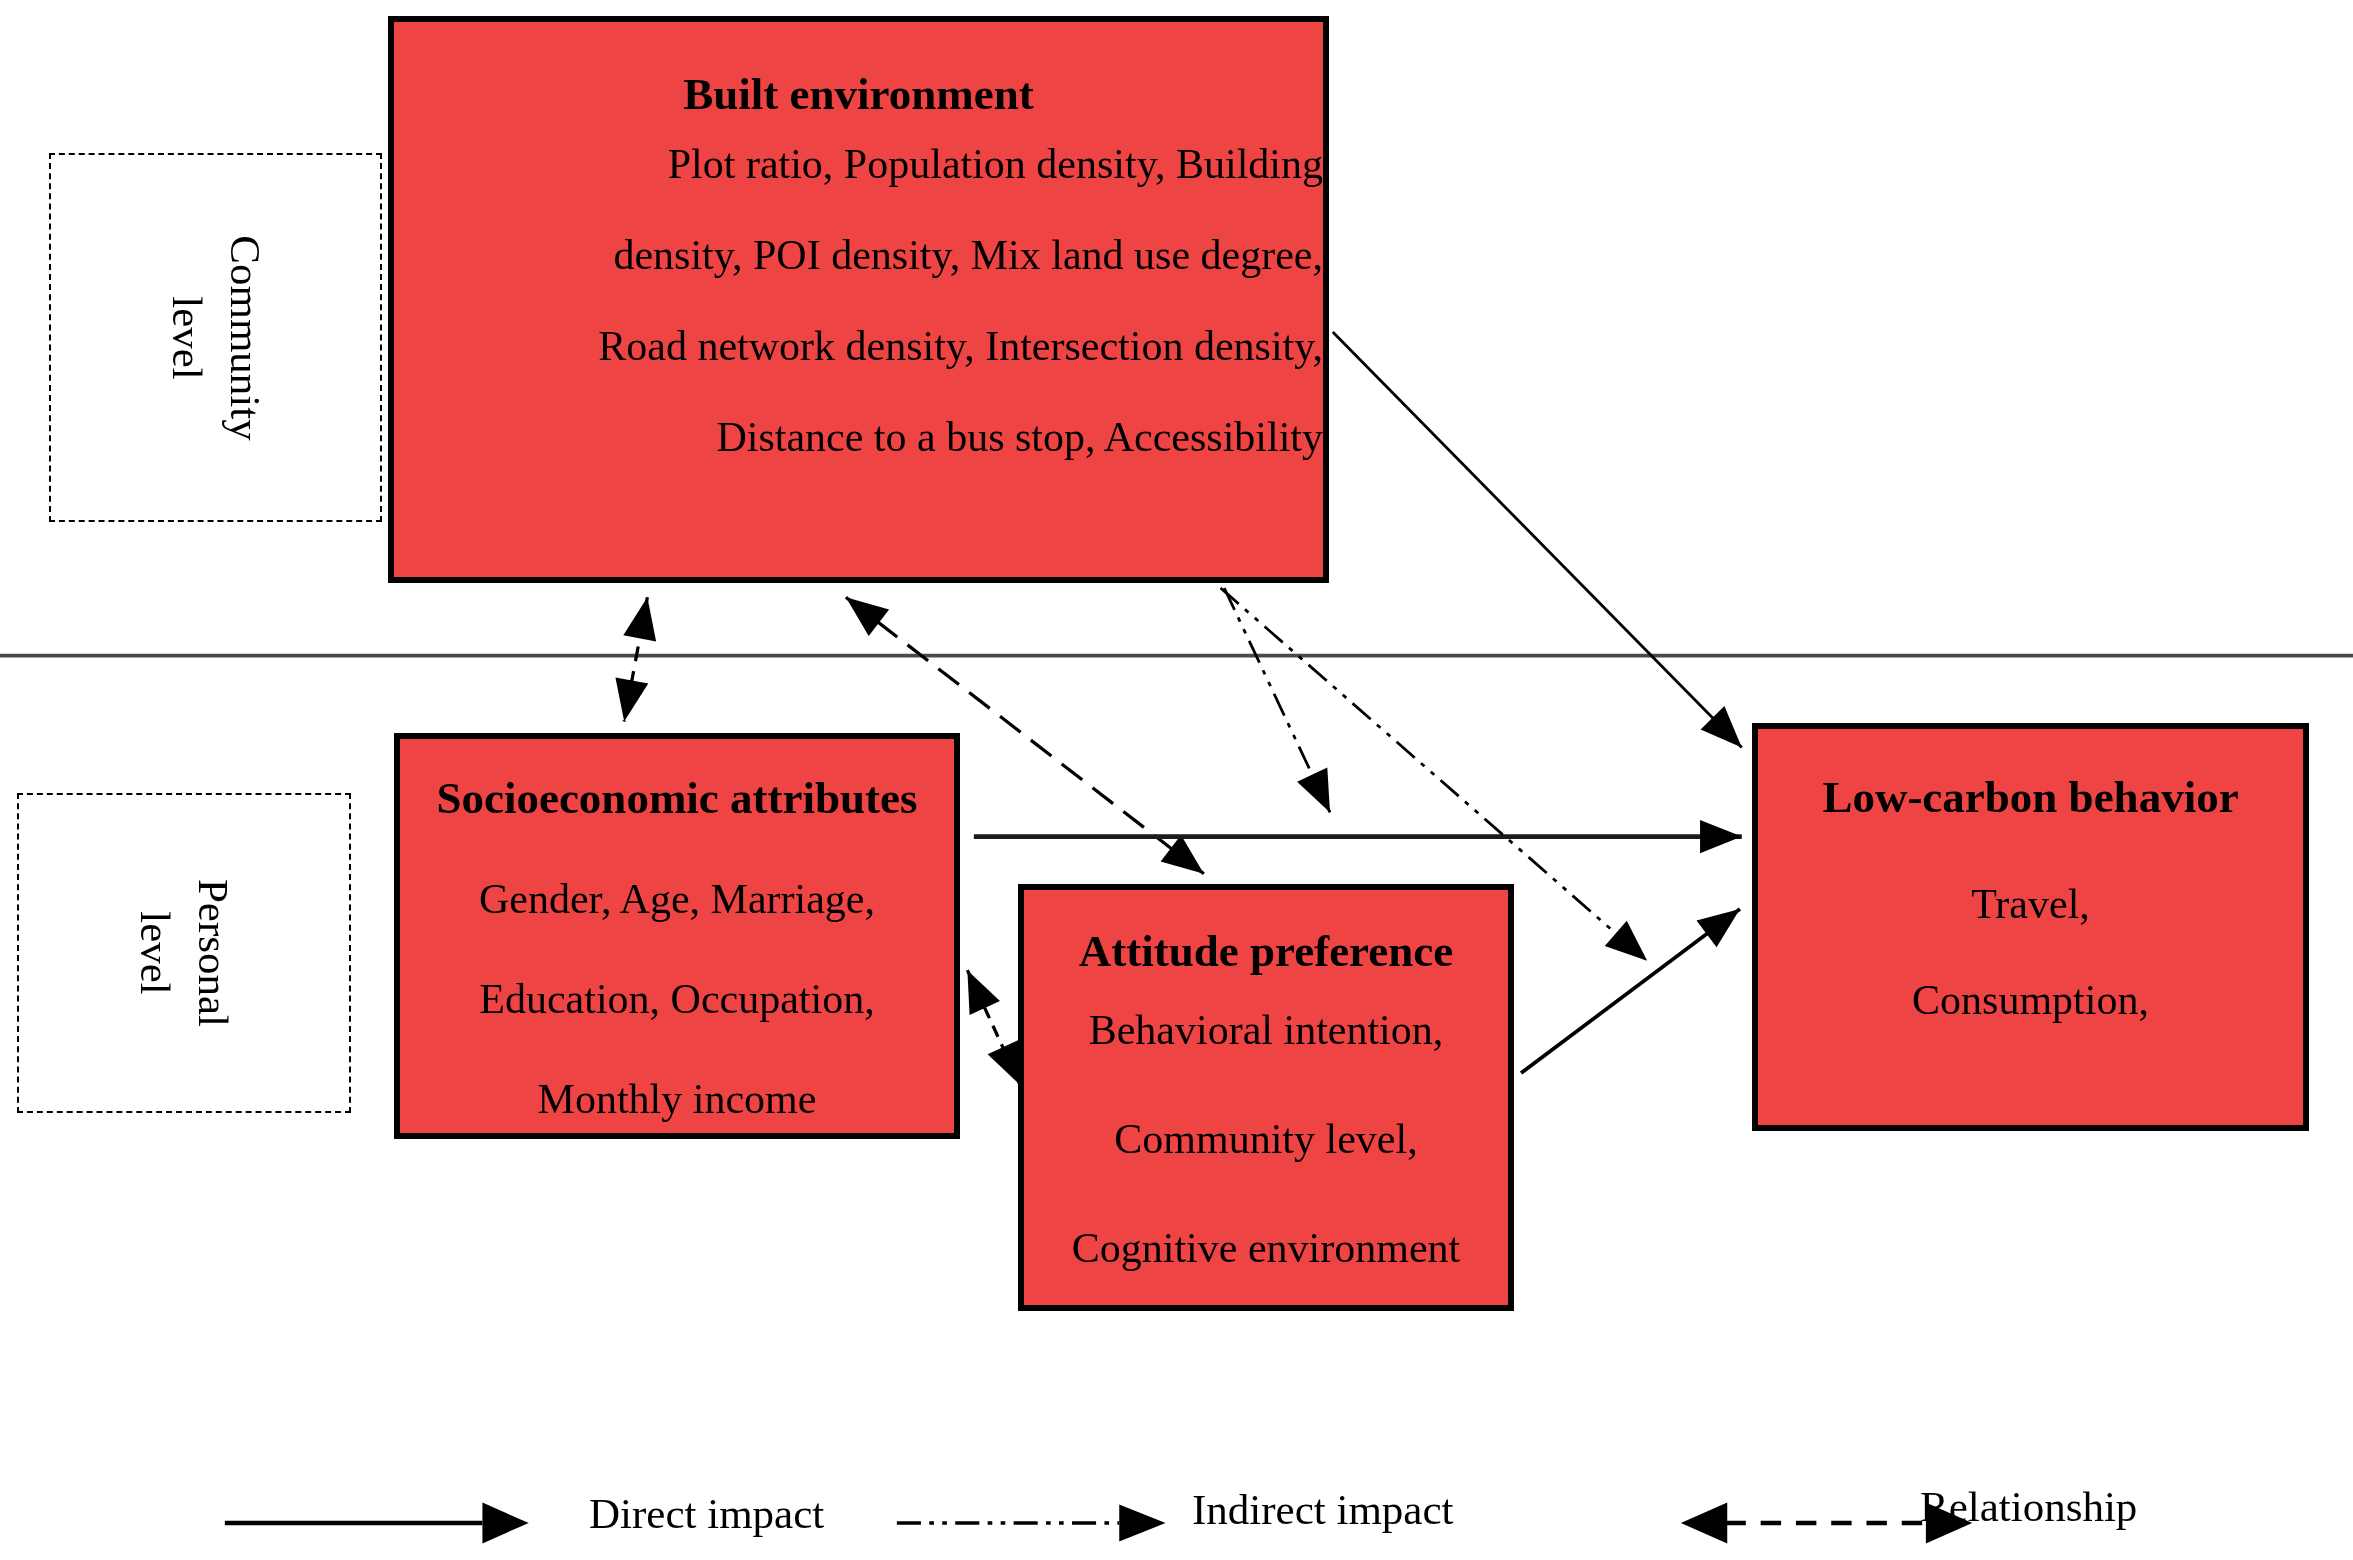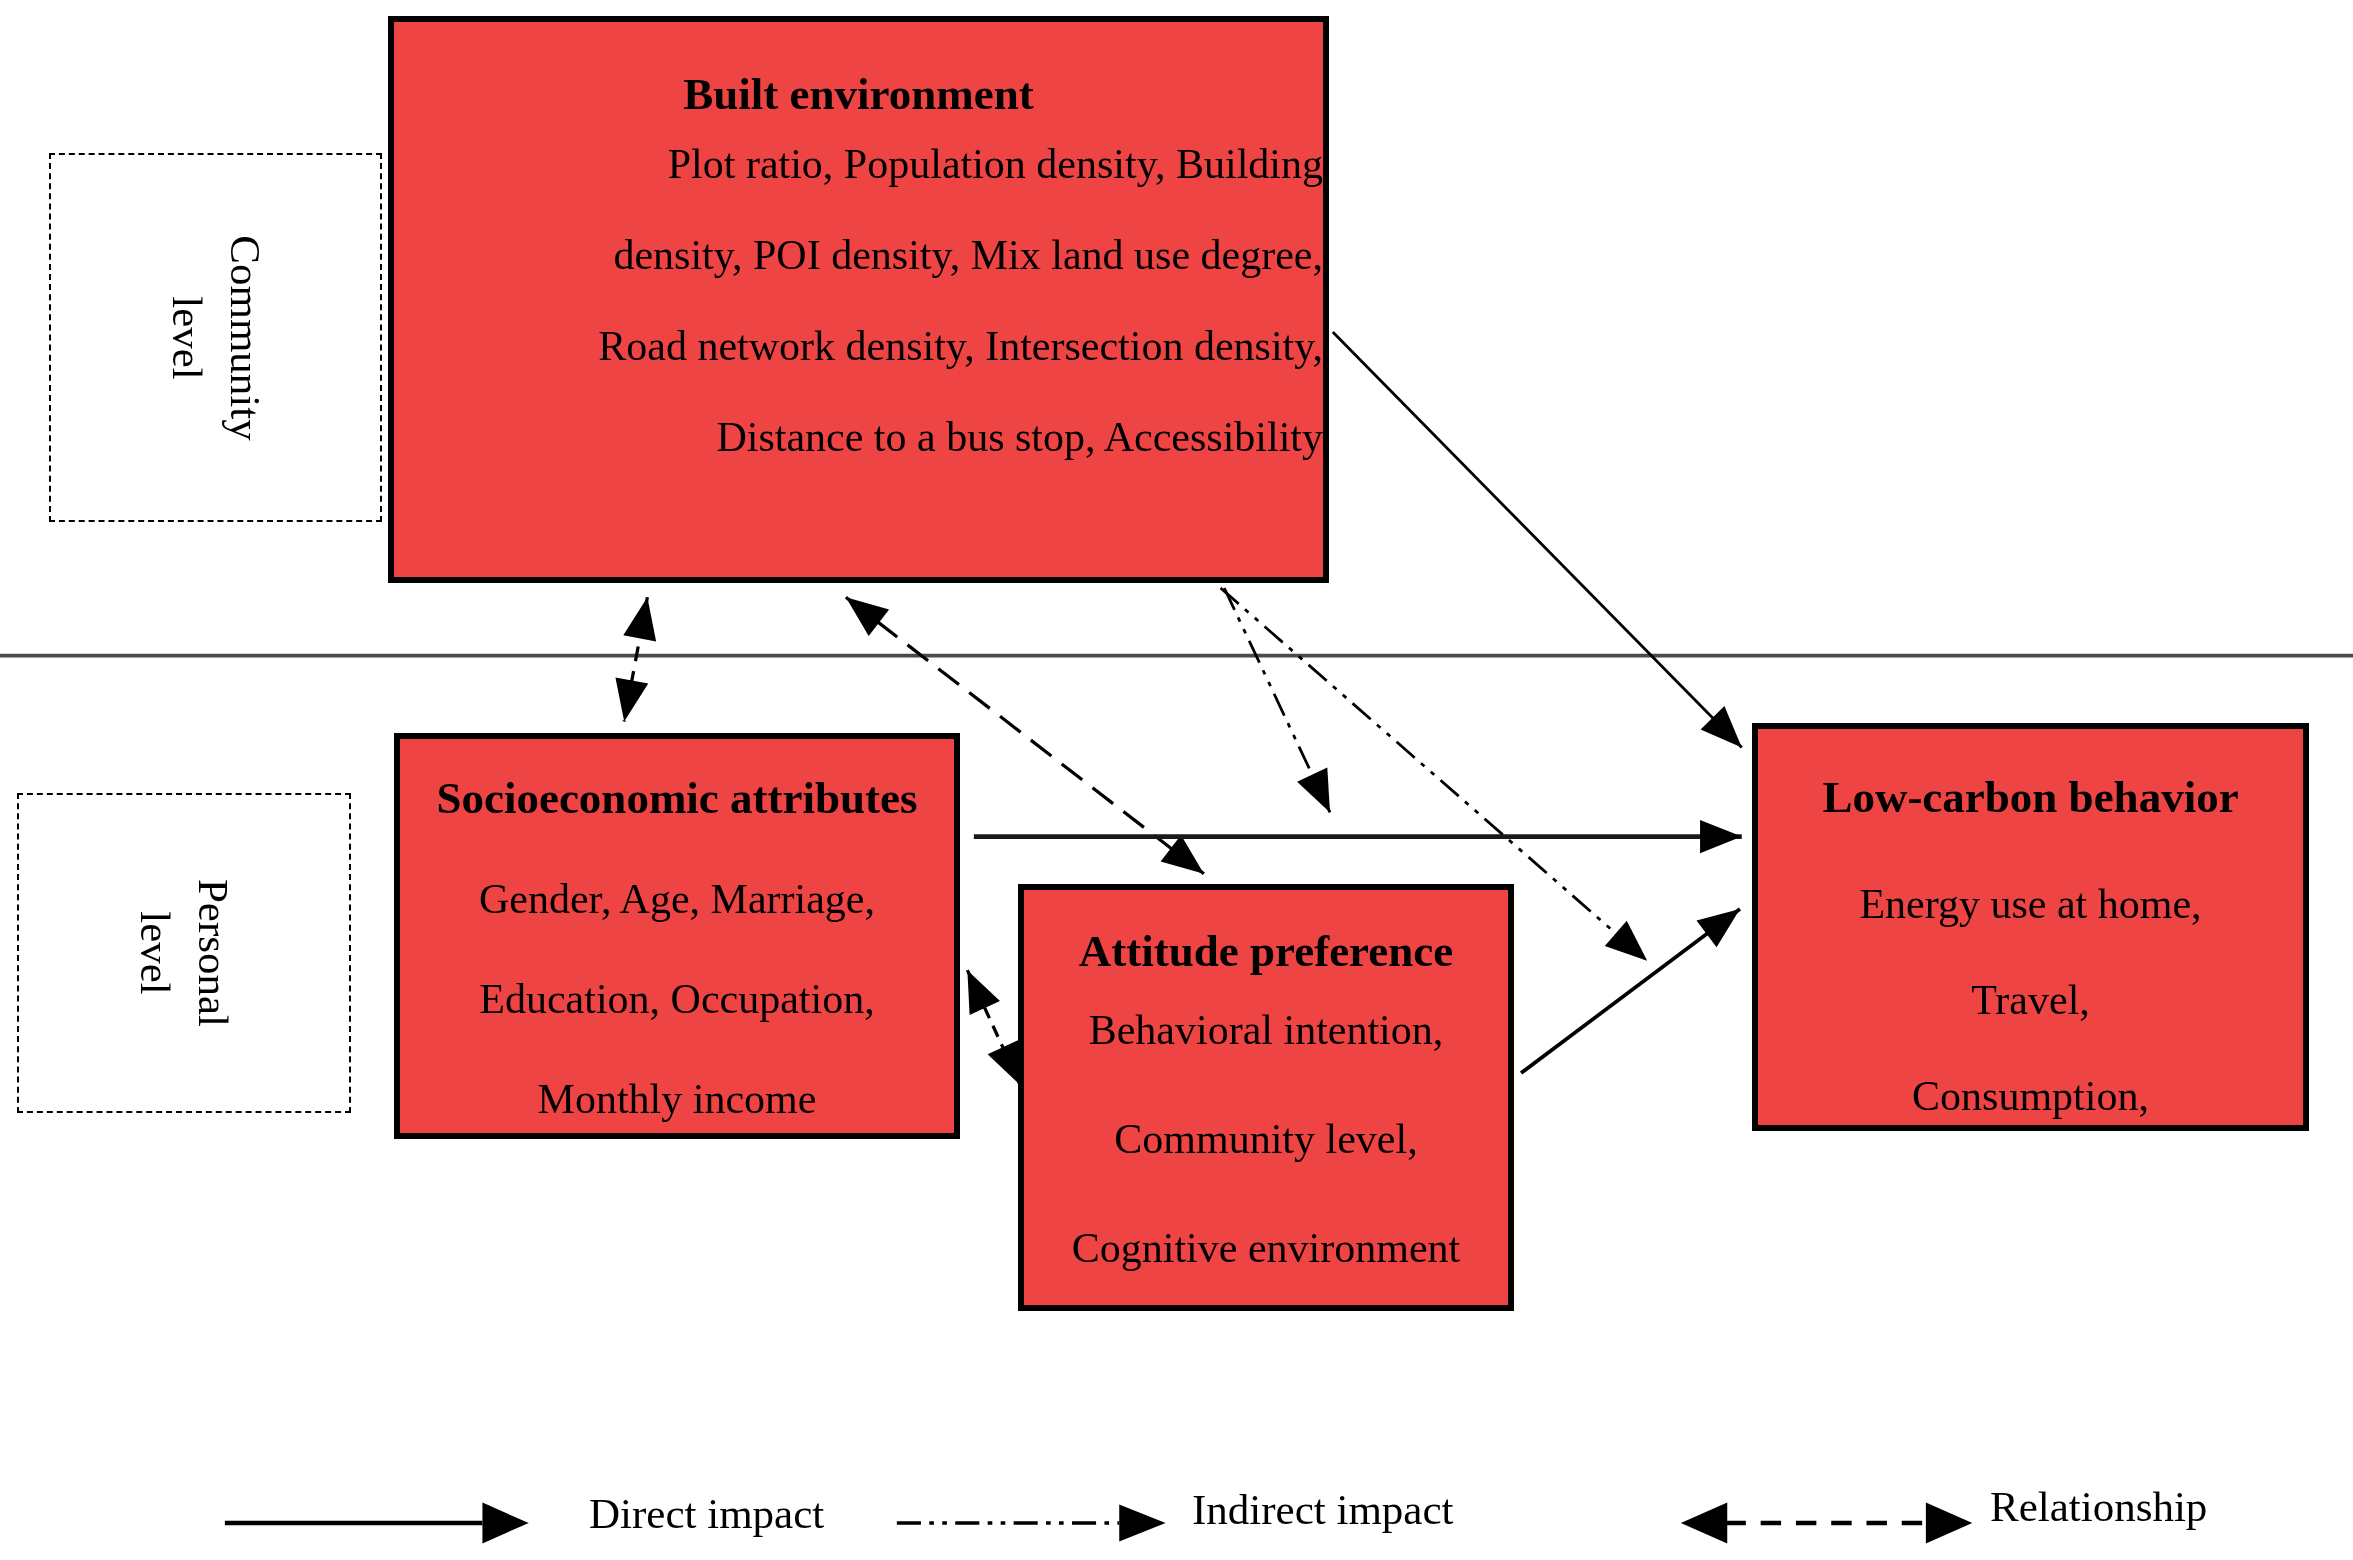--- a/index.html
+++ b/index.html
@@ -44,21 +44,21 @@
     position:absolute; left:50%; top:50%;
     width:306px; text-align:center;
     transform:translate(-50%,-50%) rotate(90deg);
     font-size:43px; line-height:58px;
   }
 
   .legend-arrow { position:absolute; z-index:2; }
   .legend-label { position:absolute; z-index:2; font-size:43px; line-height:56px; white-space:nowrap; }
   #legend-label-direct   { left:589px;  top:1486px; }
   #legend-label-indirect { left:1192px; top:1482px; }
-  #legend-label-relationship { left:1990px; top:1479px;font-family:Liberation Serif, serif; }
+  #legend-label-relationship { left:1920px; top:1479px;font-family:Liberation Serif, serif; }
   #legend-arrow-direct   { left:223px;  top:1495px; }
   #legend-arrow-indirect { left:895px;  top:1495px; }
   #legend-arrow-relationship { left:1679px; top:1495px; }
 </style>
 </head>
 <body>
 
 <div id="stage">
 
   <svg id="wires" width="2353" height="1560" viewBox="0 0 2537 1682">
@@ -112,21 +112,20 @@
 
   <div class="box" id="box-attitude">
     <div class="box-title">Attitude preference</div>
     <div class="box-line">Behavioral intention,</div>
     <div class="box-line">Community level,</div>
     <div class="box-line">Cognitive environment</div>
   </div>
 
   <div class="box" id="box-lowcarbon">
     <div class="box-title">Low-carbon behavior</div>
-    <div class="box-line">Energy use at home,</div>
     <div class="box-line">Travel,</div>
     <div class="box-line">Consumption,</div>
   </div>
 
   <svg class="legend-arrow" id="legend-arrow-direct" width="315" height="56" viewBox="0 0 340 60">
     <line x1="2" y1="30" x2="280" y2="30" stroke="#000" stroke-width="5"></line>
     <polygon points="280,8 330,30 280,52" fill="#000"></polygon>
   </svg>
   <span class="legend-label" id="legend-label-direct">Direct impact</span>
 

